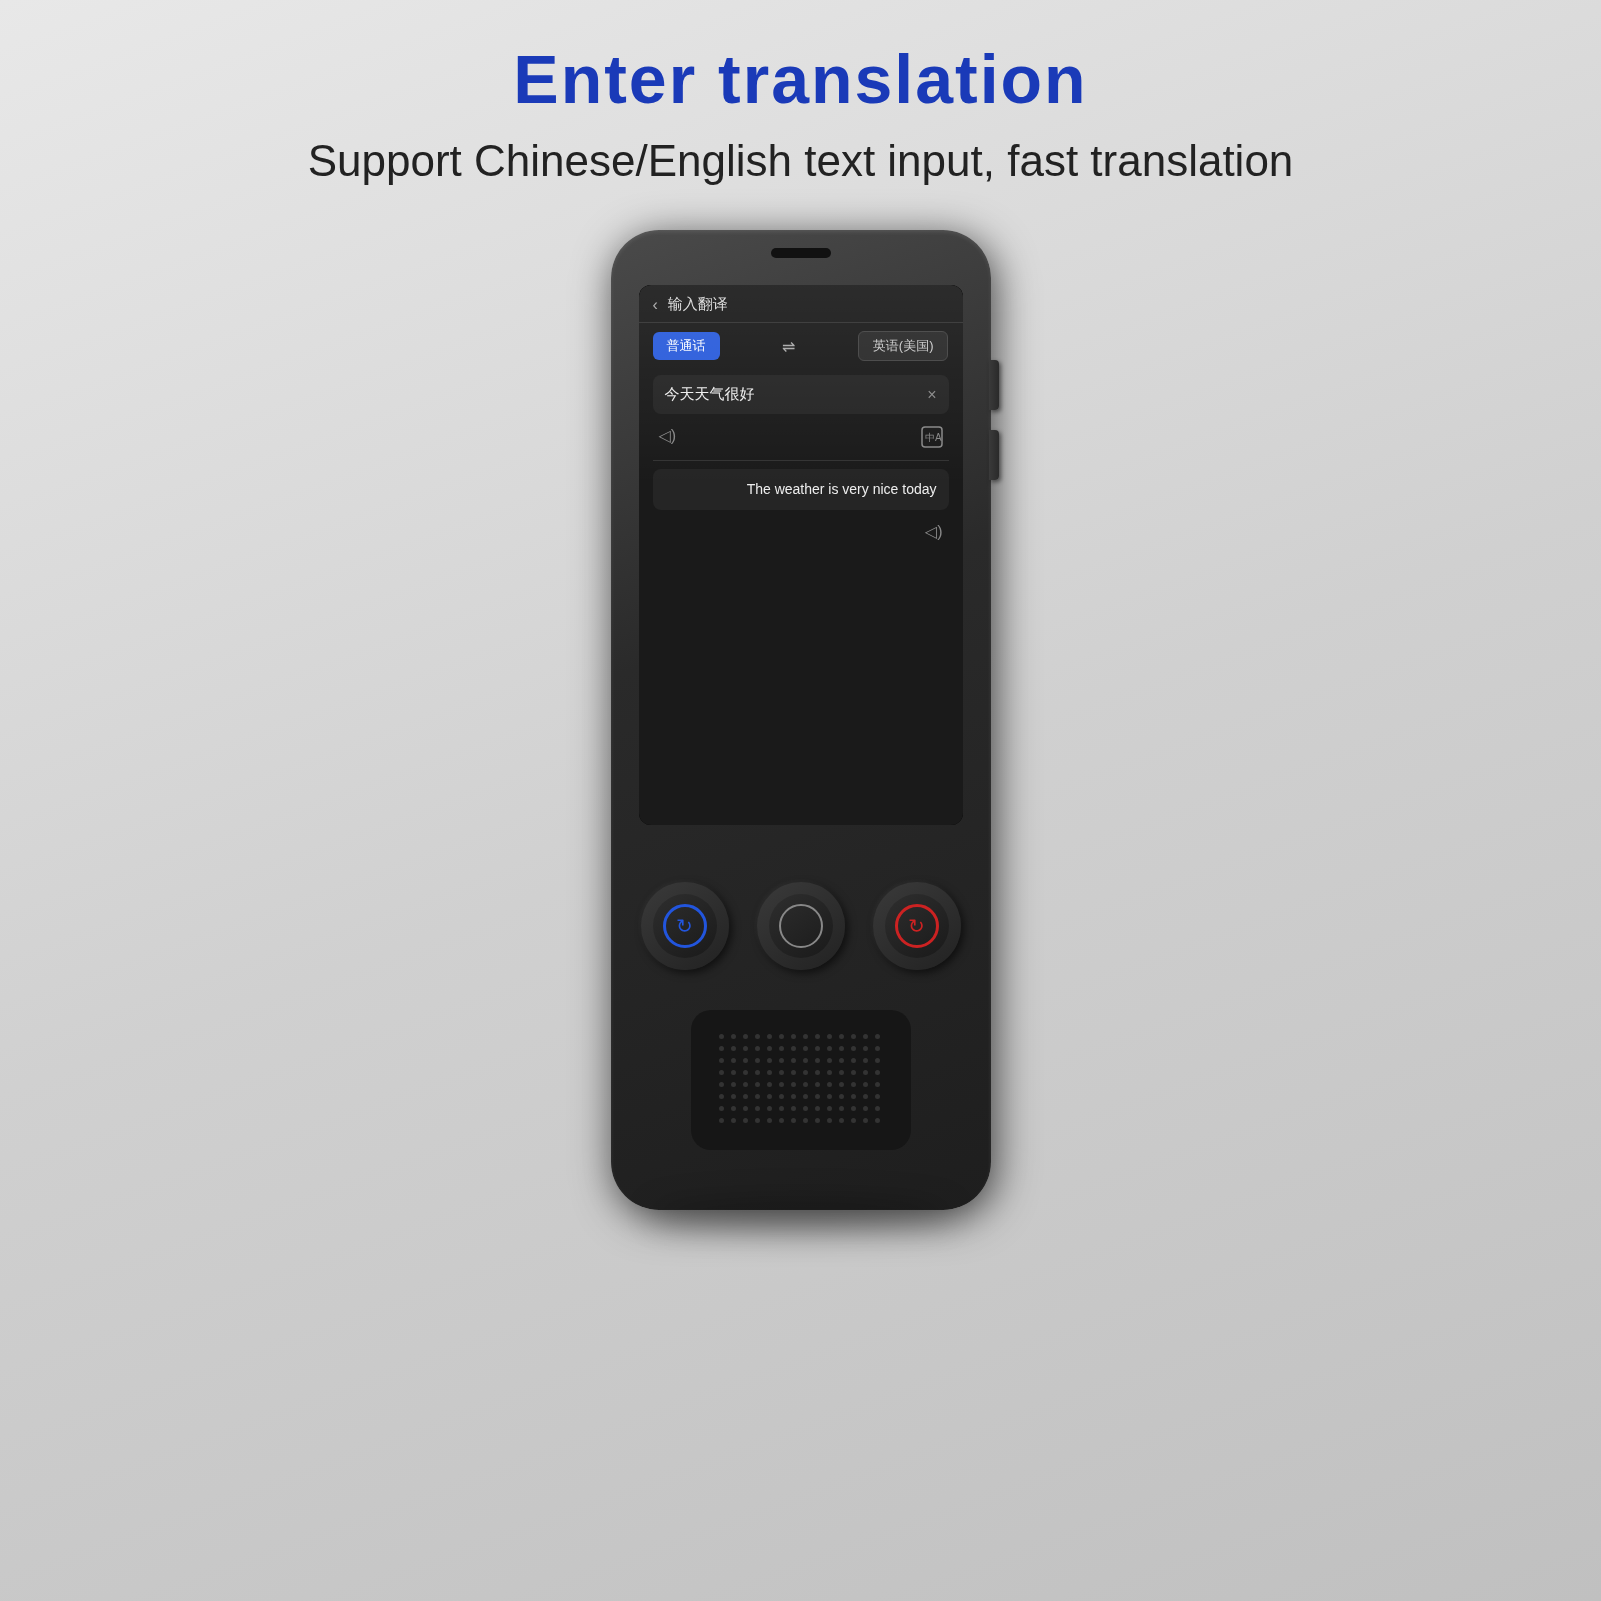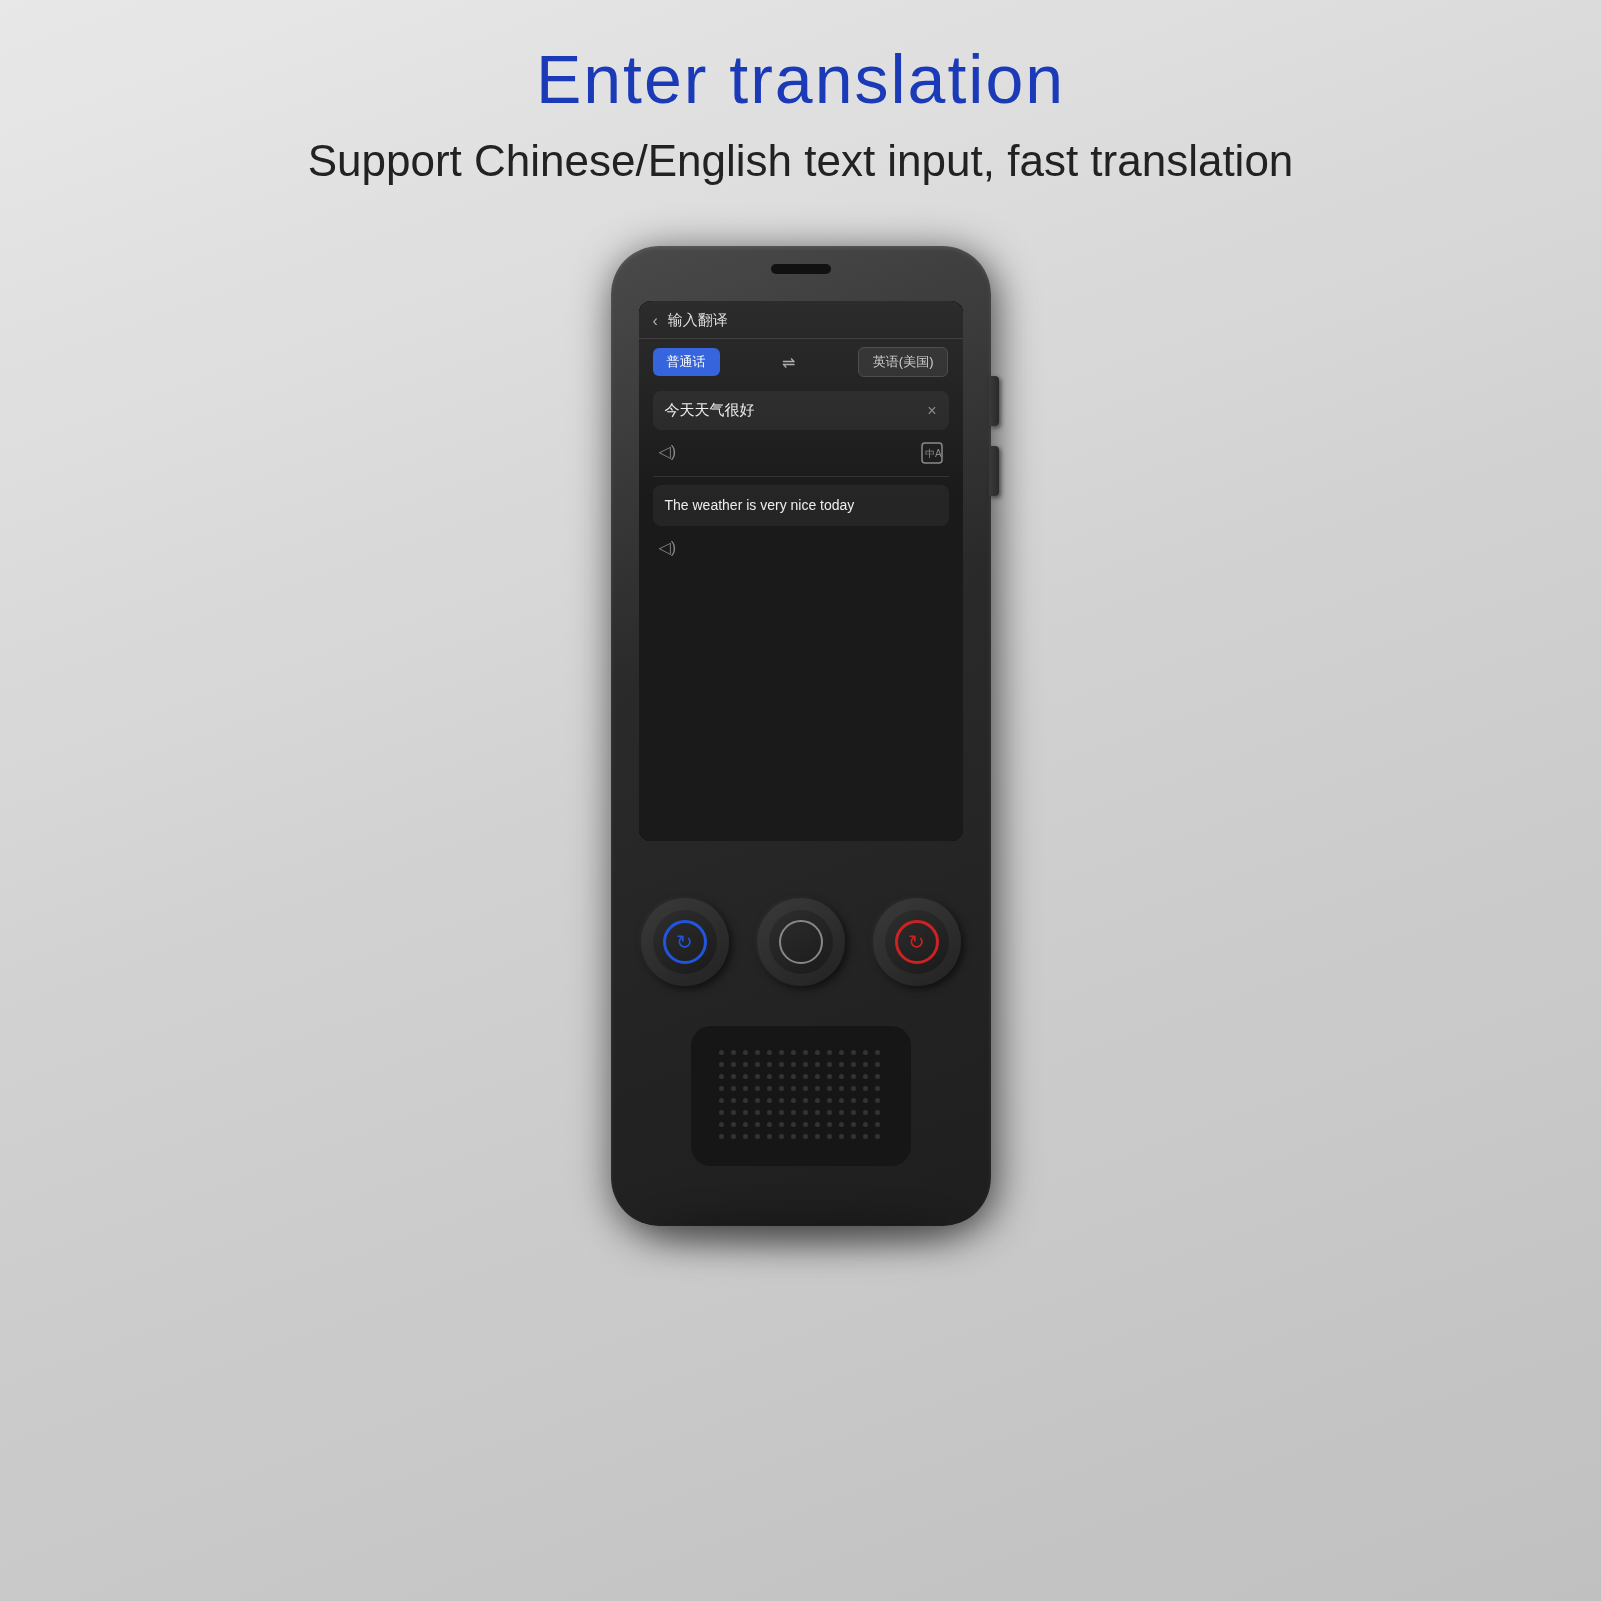--- a/index.html
+++ b/index.html
@@ -9,35 +9,36 @@
       background: linear-gradient(160deg, #e8e8e8 0%, #d0d0d0 50%, #c0c0c0 100%);
       display: flex;
       flex-direction: column;
       align-items: center;
       font-family: Arial, sans-serif;
       overflow: hidden;
     }
     .page-title {
       margin-top: 40px;
       font-size: 68px;
-      font-weight: 400;
+      font-weight: 700;
       color: #1a3ab8;
       letter-spacing: 2px;
     }
     .page-subtitle {
       margin-top: 18px;
       font-size: 44px;
       font-weight: 400;
       color: #222;
     }
     .device-wrapper {
-      margin-top: 60px;
+      margin-top: 44px;
       position: relative;
       width: 380px;
       height: 980px;
+      text-align: right;
     }
     
     .device-body {
       position: absolute;
       top: 0;
       left: 0;
       width: 380px;
       height: 980px;
       background: linear-gradient(160deg, #4a4a4a 0%, #2a2a2a 40%, #1e1e1e 100%);
       border-radius: 48px;

